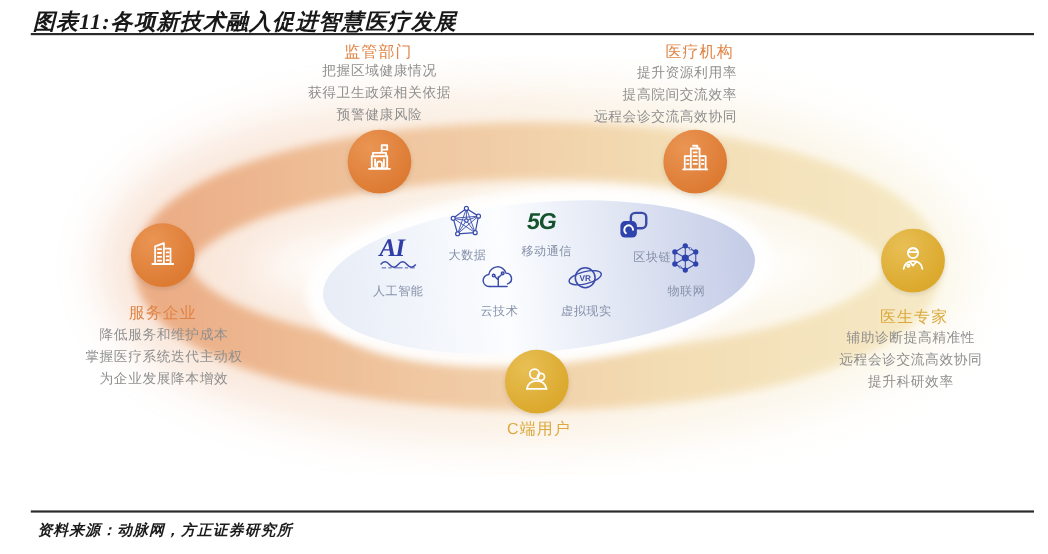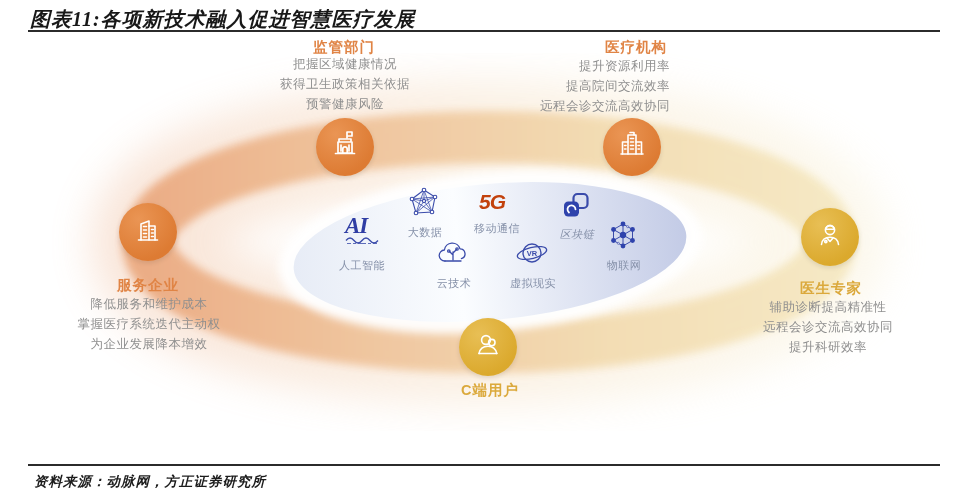--- a/index.html
+++ b/index.html
@@ -25,31 +25,31 @@
   }
   .diagram-bg{position:absolute;left:0;top:0;width:953px;height:504px;}
   
   .node-circle{
     width:58px;height:58px;border-radius:50%;
     display:flex;align-items:center;justify-content:center;
     box-shadow:0 2px 5px rgba(0,0,0,0.10);
   }
   .node-circle.orange{background:radial-gradient(circle at 34% 28%, #ea9554, #dd7b33 72%);}
   .node-circle.gold{background:radial-gradient(circle at 34% 28%, #e8bf55, #dba92d 72%);}
-  .stk-label{font-size:14.5px;font-weight:bold;white-space:nowrap;letter-spacing:1px;text-align:right;}
+  .stk-label{font-size:14.5px;font-weight:normal;white-space:nowrap;letter-spacing:1px;text-align:right;}
   .stk-label.orange{color:#e08445;}
   .stk-label.gold{color:#dba93c;}
   .stk-desc{
     font-size:12.5px;color:#8f8f8f;line-height:20px;
     text-align:center;white-space:nowrap;letter-spacing:0.5px;
   }
   
   .tech-label{font-size:11px;color:#8691a9;white-space:nowrap;letter-spacing:0.5px;}
   .glyph-5g{
-    font-size:21px;font-weight:bold;color:#c2410c;font-style:italic;
+    font-size:21px;font-weight:bold;color:#14532d;font-style:italic;
     font-family:"Liberation Sans",sans-serif;letter-spacing:-1px;
   }
   .ai-wrap{display:flex;flex-direction:column;align-items:flex-start;line-height:1;}
   .glyph-ai{
     font-size:23px;font-weight:bold;font-style:italic;color:#2f3da4;
     font-family:"Liberation Serif",serif;letter-spacing:-1px;
   }
   svg text{font-family:"Liberation Sans","DejaVu Sans",sans-serif;}
 </style>
 </head>
@@ -205,21 +205,21 @@
   <div class="abs glyph-5g" style="left:492px;top:202px;">5G</div>
   <div class="abs tech-label" style="left:497px;top:228px;">移动通信</div>
 
   <div class="abs" style="left:576px;top:208px;">
     <svg width="30" height="30" viewBox="0 0 30 30" fill="none">
       <rect x="12.5" y="3" width="14" height="14" rx="4" stroke="#3a4baa" stroke-width="2.2"></rect>
       <rect x="3" y="10.5" width="15" height="15" rx="4.2" fill="#2f43ac"></rect>
       <path d="M8 21.5 a4 4 0 1 1 6.5 -3.2" stroke="#ffffff" stroke-width="1.8" stroke-linecap="round"></path>
     </svg>
   </div>
-  <div class="abs tech-label" style="left:577px;top:234px;font-style:italic;">区块链</div>
+  <div class="abs tech-label" style="left:593px;top:234px;">区块链</div>
 
   <div class="abs" style="left:453px;top:255px;">
     <svg width="34" height="30" viewBox="0 0 34 30" fill="none" stroke="#3a4baa" stroke-width="1.3" stroke-linecap="round" stroke-linejoin="round">
       <path d="M9 23 a5.5 5.5 0 0 1 -0.6 -11 a8 8 0 0 1 15.6 -1.2 a5 5 0 0 1 1.4 9.8"></path>
       <path d="M9 23 h16"></path>
       <path d="M17 22 v-8 M17 17 l-3.5 -3.5 M17 15 l3.5 -3.5"></path>
       <circle cx="12.8" cy="13" r="1.2"></circle>
         <circle cx="212" cy="11" r="1.2"></circle>
       <circle cx="21" cy="11" r="1.2"></circle>
     </svg>

